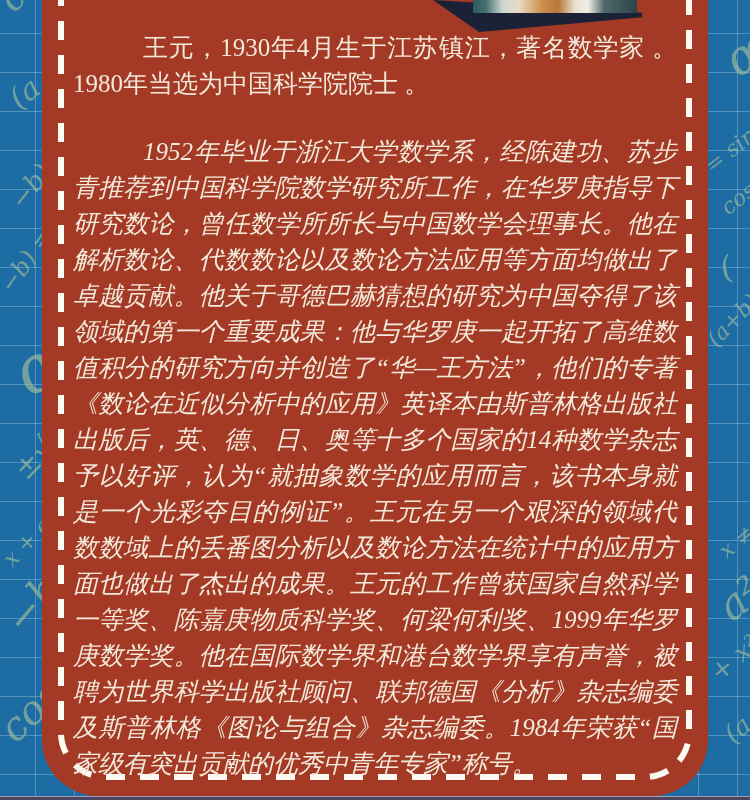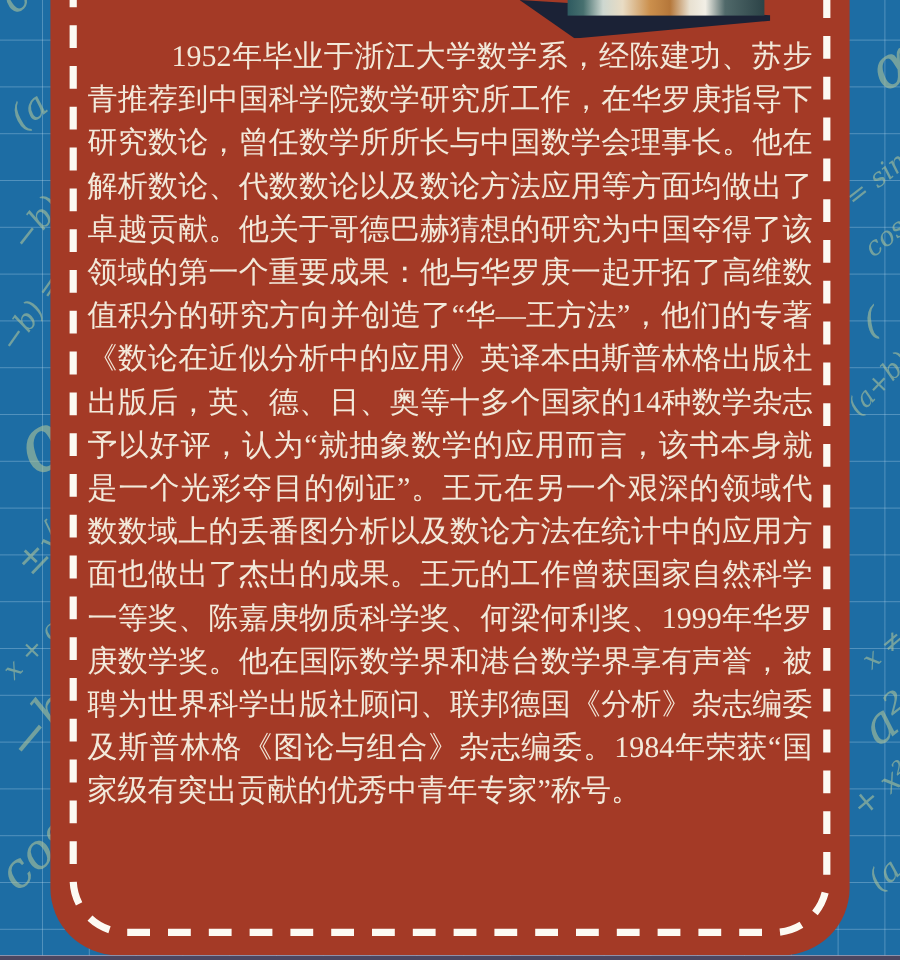--- a/index.html
+++ b/index.html
@@ -92,20 +92,21 @@
   <div class="panel">
 
     <svg class="dash-svg" width="666" height="866" viewBox="0 0 666 866">
       <rect x="19" y="19" width="628" height="828" rx="44" ry="44" fill="none" stroke="#fcfaf3" stroke-width="6" stroke-dasharray="19 15"></rect>
     </svg>
 
     <div class="wedge"></div>
     <div class="photo"></div>
 
     <div class="bio-text">
+      <p>王元，1930年4月生于江苏镇江，著名数学家 。1980年当选为中国科学院院士 。</p>
       <p>1952年毕业于浙江大学数学系，经陈建功、苏步青推荐到中国科学院数学研究所工作，在华罗庚指导下研究数论，曾任数学所所长与中国数学会理事长。他在解析数论、代数数论以及数论方法应用等方面均做出了卓越贡献。他关于哥德巴赫猜想的研究为中国夺得了该领域的第一个重要成果：他与华罗庚一起开拓了高维数值积分的研究方向并创造了“华—王方法”，他们的专著《数论在近似分析中的应用》英译本由斯普林格出版社出版后，英、德、日、奥等十多个国家的14种数学杂志予以好评，认为“就抽象数学的应用而言，该书本身就是一个光彩夺目的例证”。王元在另一个艰深的领域代数数域上的丢番图分析以及数论方法在统计中的应用方面也做出了杰出的成果。王元的工作曾获国家自然科学一等奖、陈嘉庚物质科学奖、何梁何利奖、1999年华罗庚数学奖。他在国际数学界和港台数学界享有声誉，被聘为世界科学出版社顾问、联邦德国《分析》杂志编委及斯普林格《图论与组合》杂志编委。1984年荣获“国家级有突出贡献的优秀中青年专家”称号。</p>
     </div>
 
   </div>
 
   <div class="bottom-strip"></div>
 
 </div>
 
 </body></html>

